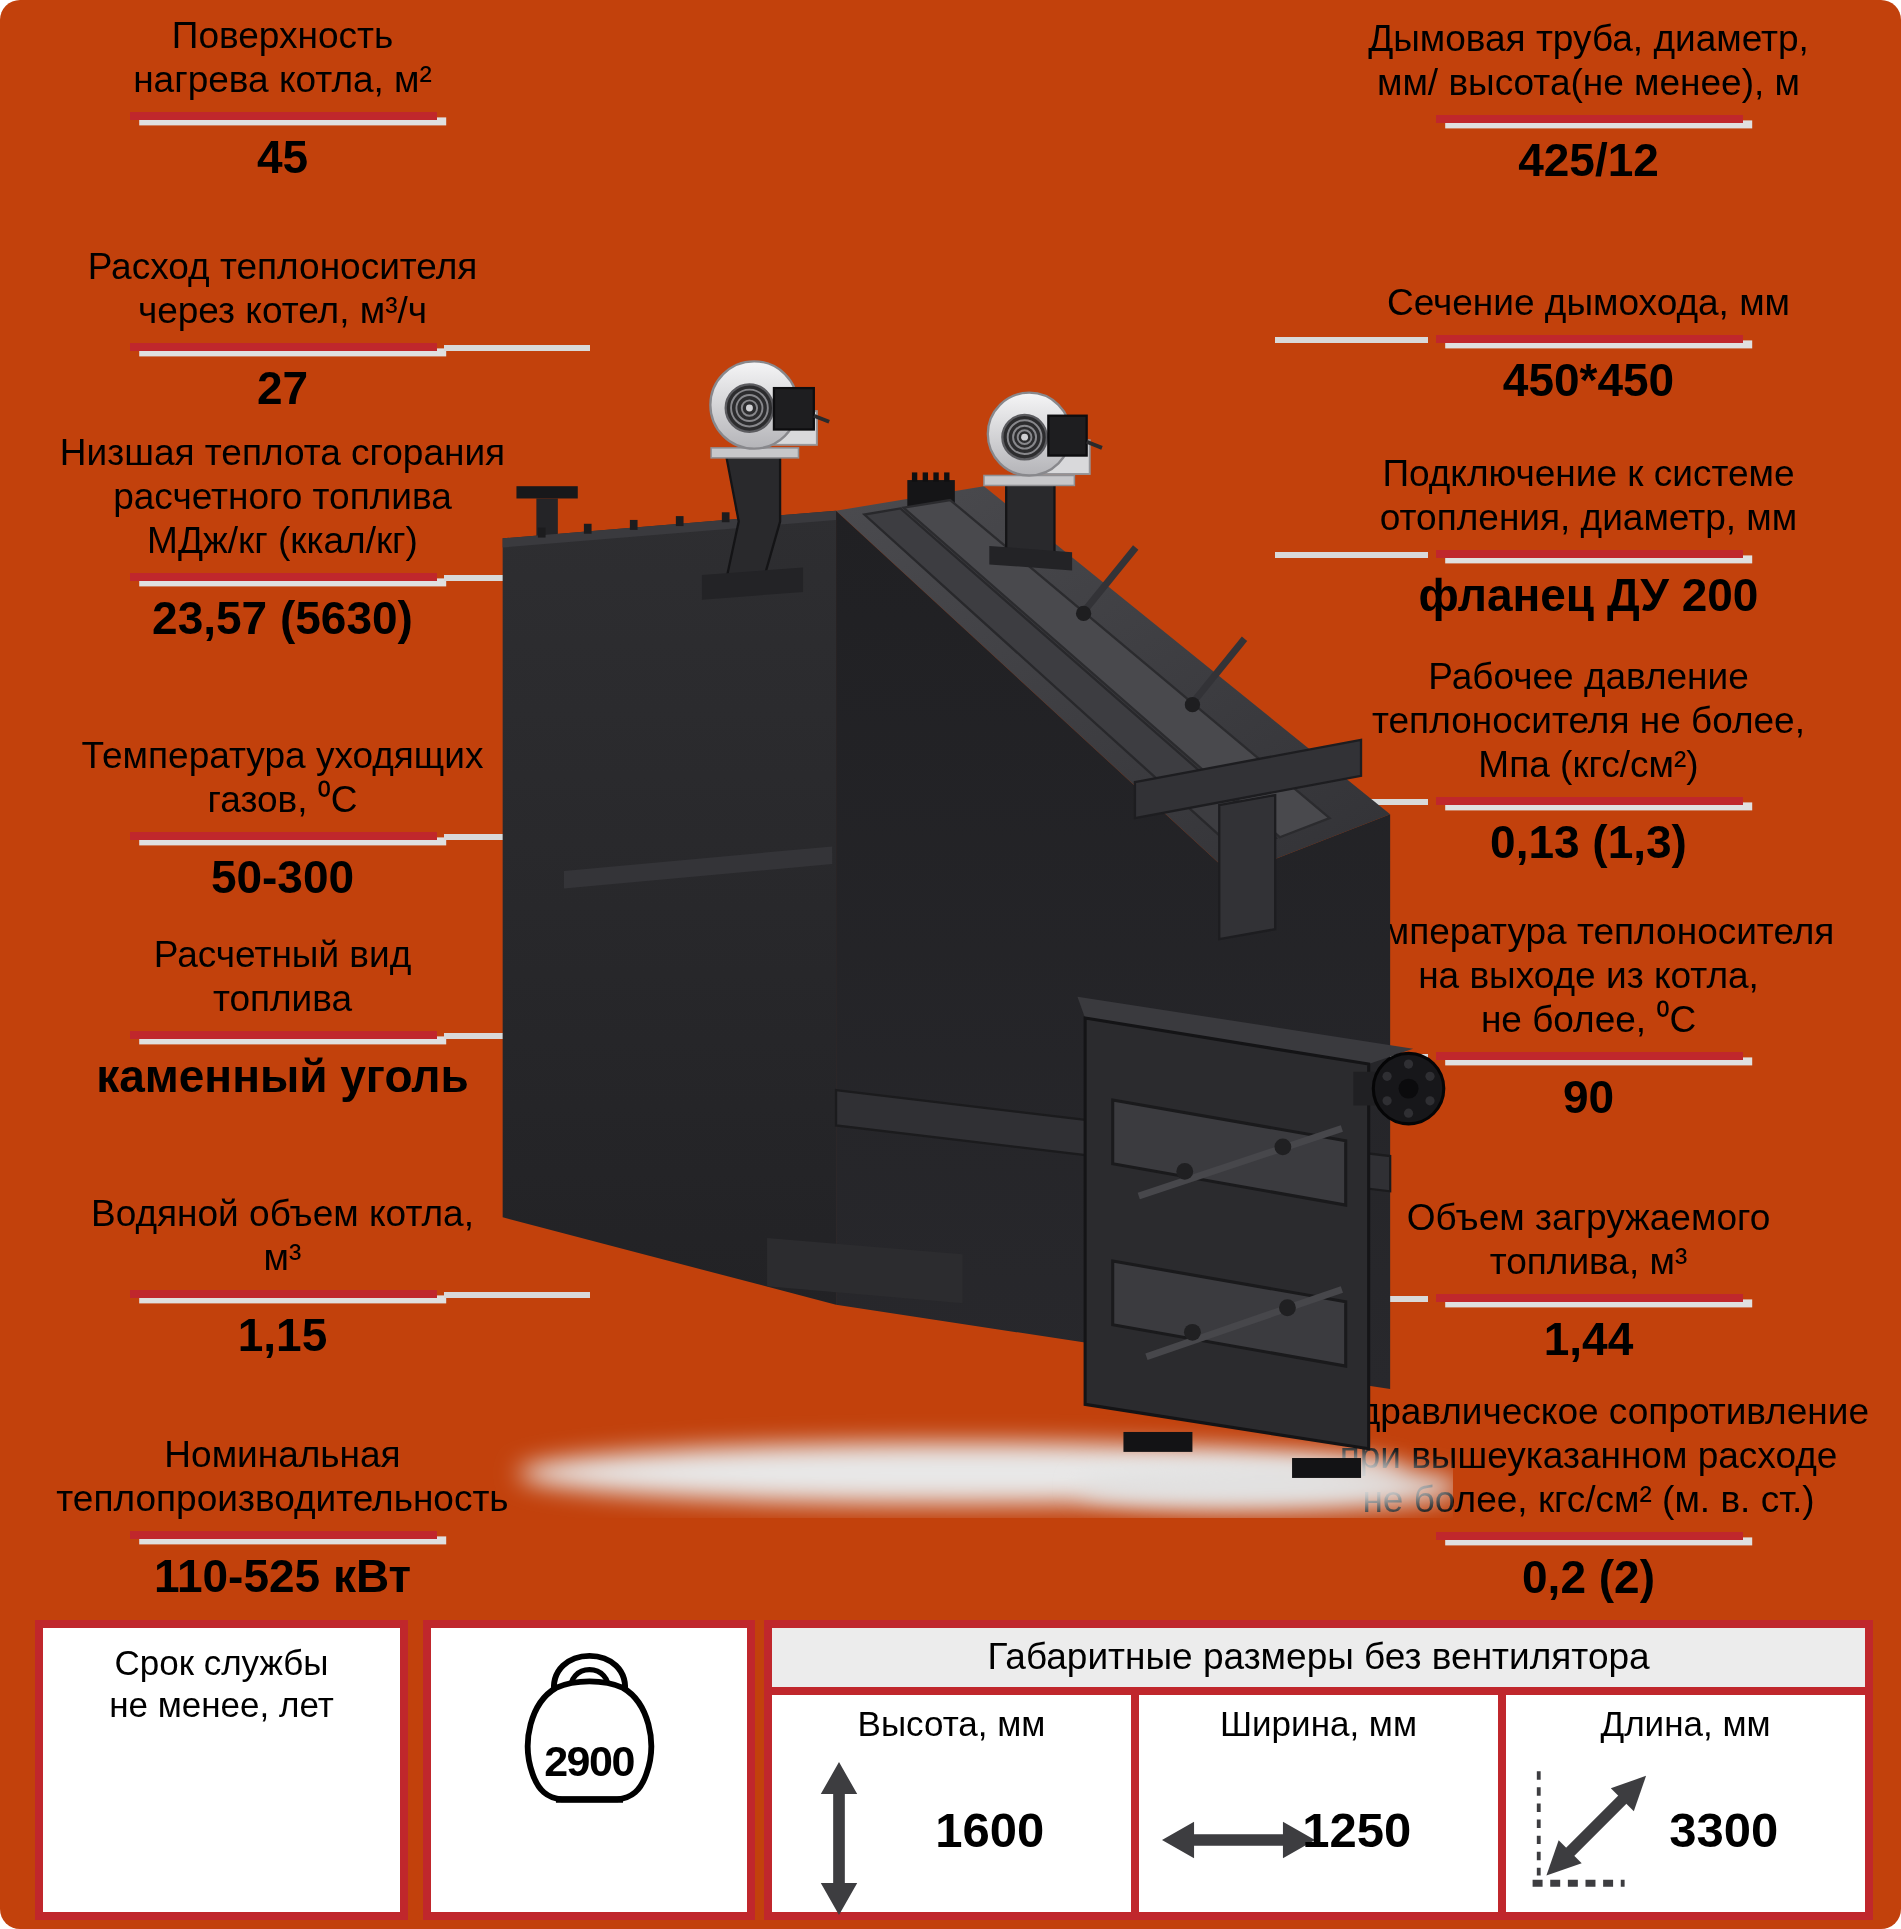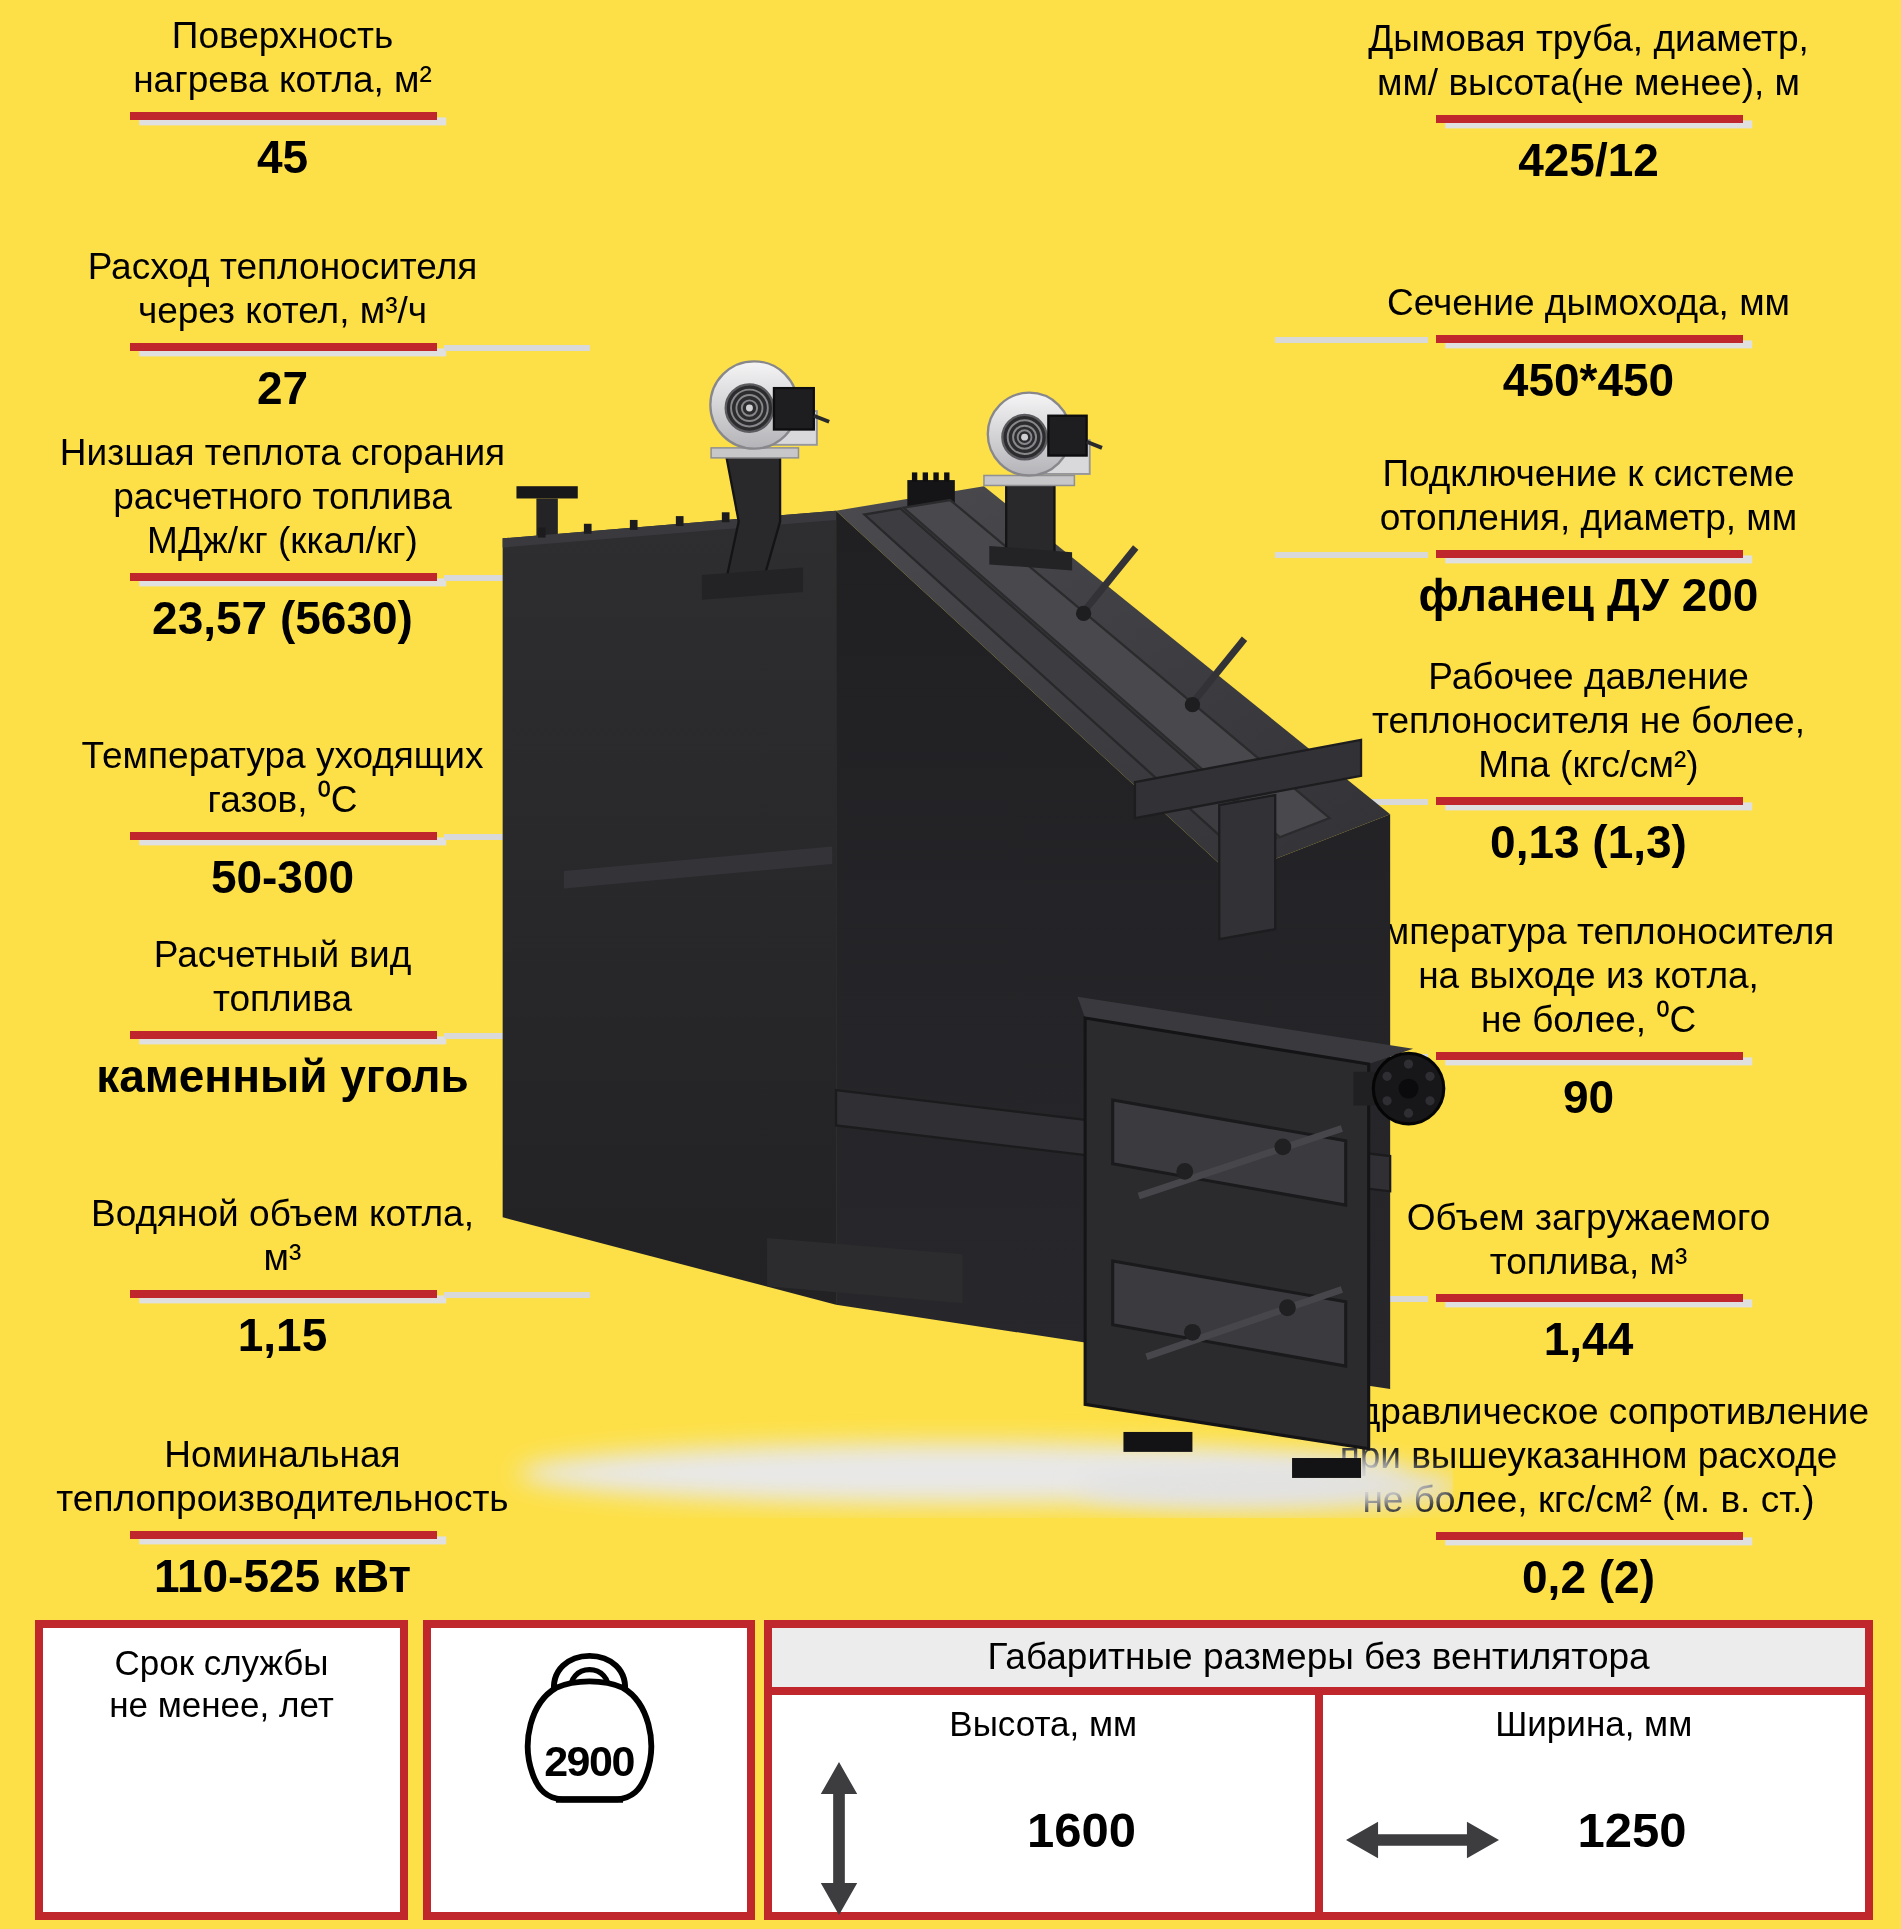--- a/index.html
+++ b/index.html
@@ -1,18 +1,18 @@
 <!DOCTYPE html>
 <html style="font-size:12.3px"><head>
 <meta charset="utf-8">
 <style>
   html,body{margin:0;padding:0;background:#fff;}
   .canvas{
-    position:relative;width:1901px;height:1929px;background:#fde047;overflow:hidden;
-    font-family:"Liberation Sans",sans-serif;color:#000;
+    position:relative;width:1901px;height:1929px;background:#c2410c;overflow:hidden;
+    font-family:"Liberation Sans",sans-serif;color:#000;border-radius:20px;
   }
   
   .spec{position:absolute;height:8.4px;z-index:3;}
   .spec-left{left:14px;width:537px;}
   .spec-right{left:1320px;width:537px;}
   .spec-label{
     position:absolute;bottom:19px;left:0;right:0;text-align:center;
     font-size:37px;line-height:1.18;white-space:pre;
   }
   .spec-underline{
@@ -342,19 +342,30 @@
         </div>
 
         <div class="fcol">
           <div class="fcol-label">Ширина, мм</div>
           <svg class="icon icon-h" width="153" height="48" viewBox="0 0 210 62">
             <path d="M0,31 L44,6 L44,23 L166,23 L166,6 L210,31 L166,56 L166,39 L44,39 L44,56 Z" fill="#3d3d40"></path>
           </svg>
           <div class="fcol-value">1250</div>
         </div>
 
+        <div class="fcol">
+          <div class="fcol-label">Длина, мм</div>
+          <svg class="icon icon-d" width="138" height="138" viewBox="0 0 180 180">
+            <line x1="14" y1="16" x2="14" y2="152" stroke="#3d3d40" stroke-width="5" stroke-dasharray="11 10"></line>
+            <line x1="6" y1="162" x2="126" y2="162" stroke="#3d3d40" stroke-width="9" stroke-dasharray="13 10"></line>
+            <line x1="52" y1="124" x2="126" y2="50" stroke="#3d3d40" stroke-width="15"></line>
+            <polygon points="154,22 108,38 138,68" fill="#3d3d40"></polygon>
+            <polygon points="24,152 70,136 40,106" fill="#3d3d40"></polygon>
+          </svg>
+          <div class="fcol-value">3300</div>
+        </div>
 
       </div>
     </div>
   </div>
 
 </div>
 
 
 </body></html>

